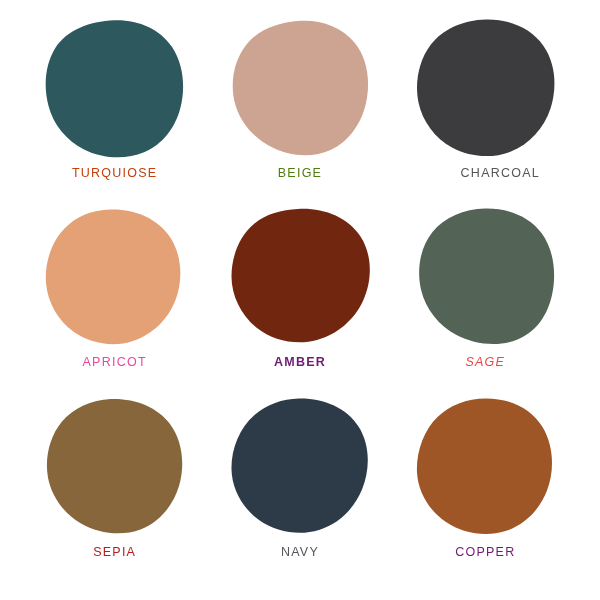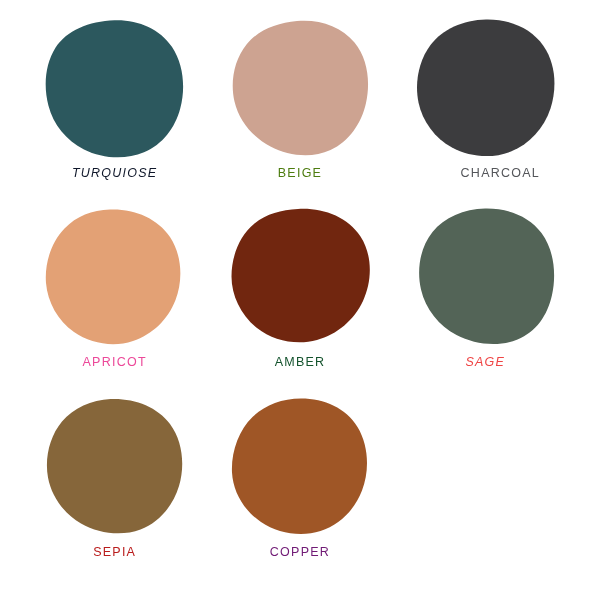--- a/index.html
+++ b/index.html
@@ -59,21 +59,21 @@
 <body>
 
 <div class="palette-board" style="background: rgb(255, 255, 255);">
 
   <div class="swatch-cell">
     <div class="blob-wrap">
       <svg class="blob-svg" viewBox="0 0 150 142">
         <path d="M74.5,2.2 C97.5,1.4 119.8,10.6 131.9,28.8 C143.8,46.7 145.6,70.3 140.3,90.3 C135.1,110.0 122.6,126.6 104.0,134.3 C85.0,142.2 62.0,140.4 44.0,131.4 C26.2,122.5 13.3,106.7 8.4,87.6 C3.4,68.2 5.0,46.3 15.6,29.6 C26.4,12.6 48.8,3.1 74.5,2.2 Z" fill="#2C585E"></path>
       </svg>
     </div>
-    <div class="swatch-label" style="color: #0f172a; font-style: italic;">TURQUIOSE</div>
+    <div class="swatch-label" style="color: #c2410c;">TURQUIOSE</div>
   </div>
 
   <div class="swatch-cell">
     <div class="blob-wrap">
       <svg class="blob-svg" viewBox="0 0 150 142">
         <path d="M72.0,3.0 C94.0,1.0 116.0,8.0 129.5,24.5 C143.0,41.0 145.5,64.5 141.0,85.0 C136.5,105.4 124.0,123.5 105.5,132.0 C86.8,140.6 63.5,138.0 45.5,128.5 C27.8,119.2 14.0,103.0 9.5,83.5 C5.0,64.2 9.0,42.0 21.5,26.5 C33.4,11.7 52.0,5.0 72.0,3.0 Z" fill="#CDA391"></path>
       </svg>
     </div>
     <div class="swatch-label" style="color: #4d7c0f;">BEIGE</div>
   </div>
@@ -95,41 +95,49 @@
     </div>
     <div class="swatch-label" style="color: #ec4899;">APRICOT</div>
   </div>
 
   <div class="swatch-cell">
     <div class="blob-wrap">
       <svg class="blob-svg" viewBox="0 0 150 142">
         <path d="M73.0,2.0 C97.0,0.5 122.5,9.5 135.5,29.5 C148.0,48.7 147.0,74.5 138.0,94.0 C129.0,113.3 112.0,127.5 92.0,133.0 C71.8,138.5 48.5,134.0 32.0,121.0 C16.0,108.4 6.5,88.5 6.5,69.5 C6.5,50.0 14.0,29.0 29.5,16.5 C41.8,6.6 56.0,3.1 73.0,2.0 Z" fill="#71260F"></path>
       </svg>
     </div>
-    <div class="swatch-label" style="color: #14532d;">AMBER</div>
+    <div class="swatch-label" style="color: #701a75; font-weight: bold;">AMBER</div>
   </div>
 
   <div class="swatch-cell">
     <div class="blob-wrap">
       <svg class="blob-svg" viewBox="0 0 150 142">
         <path d="M75.0,1.5 C97.5,1.0 119.0,9.0 131.5,26.0 C144.2,43.2 146.5,67.5 142.0,88.0 C137.5,108.5 126.0,125.0 107.5,132.5 C88.6,140.2 64.5,137.5 46.5,128.0 C28.8,118.7 15.5,102.0 11.0,82.5 C6.5,63.0 10.0,40.5 22.5,25.0 C34.3,10.4 54.0,2.0 75.0,1.5 Z" fill="#536457"></path>
       </svg>
     </div>
     <div class="swatch-label" style="color: #ef4444; font-style: italic;">SAGE</div>
   </div>
 
   <div class="swatch-cell">
     <div class="blob-wrap">
       <svg class="blob-svg" viewBox="0 0 150 142">
         <path d="M70.5,2.0 C94.0,1.0 117.0,9.5 130.0,27.0 C143.0,44.5 145.0,69.0 139.0,89.0 C133.0,109.0 119.0,125.5 100.5,132.5 C81.8,139.6 58.5,136.5 41.0,126.5 C24.0,116.7 11.5,99.5 8.0,80.5 C4.5,61.2 9.5,39.5 22.0,24.5 C33.4,11.0 51.5,3.0 70.5,2.0 Z" fill="#86663A"></path>
       </svg>
     </div>
     <div class="swatch-label" style="color: #b91c1c;">SEPIA</div>
   </div>
 
+  <div class="swatch-cell">
+    <div class="blob-wrap">
+      <svg class="blob-svg" viewBox="0 0 150 142">
+        <path d="M74.0,1.5 C98.0,1.0 121.5,10.5 133.5,29.5 C145.5,48.3 145.0,73.0 137.0,92.5 C129.0,112.0 113.5,127.0 94.0,133.0 C74.2,139.1 51.0,135.0 34.0,123.0 C17.5,111.3 7.0,92.0 6.5,72.5 C6.0,52.5 14.5,31.0 29.5,18.0 C42.0,7.2 57.0,2.0 74.0,1.5 Z" fill="#2D3B48"></path>
+      </svg>
+    </div>
+    <div class="swatch-label" style="color: rgb(84, 86, 90);">NAVY</div>
+  </div>
 
   <div class="swatch-cell">
     <div class="blob-wrap">
       <svg class="blob-svg" viewBox="0 0 150 142">
         <path d="M76.0,1.5 C99.5,1.5 121.0,11.0 132.5,30.0 C144.0,49.0 144.5,74.0 137.0,93.5 C129.5,113.0 114.5,128.0 95.5,134.0 C76.2,140.1 53.0,136.5 36.0,125.0 C19.2,113.7 8.0,95.0 7.0,75.5 C6.0,55.5 13.5,33.5 27.5,20.0 C39.5,8.5 56.5,1.5 76.0,1.5 Z" fill="#9F5626"></path>
       </svg>
     </div>
     <div class="swatch-label" style="color: #701a75;">COPPER</div>
   </div>
 

